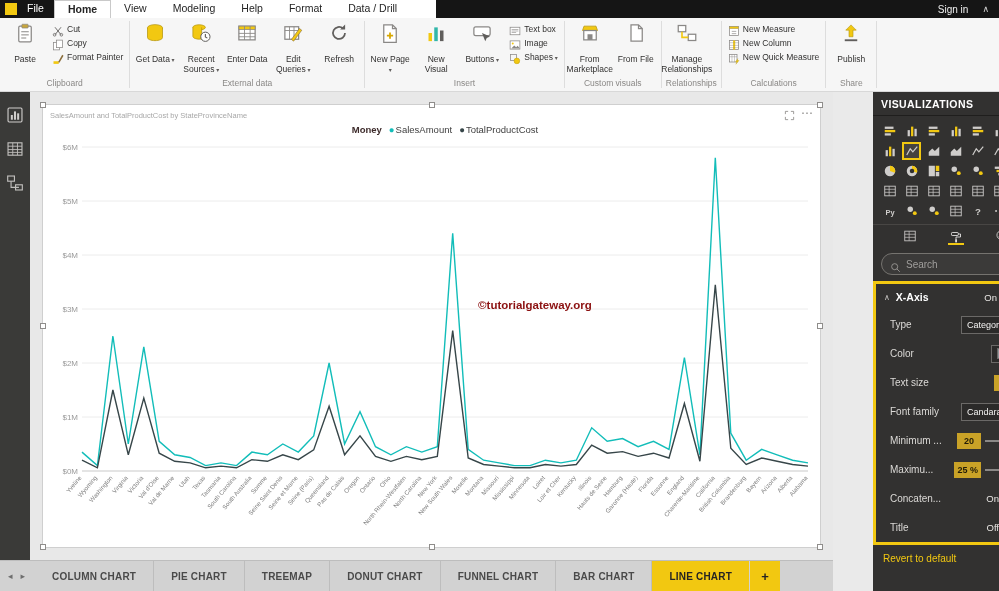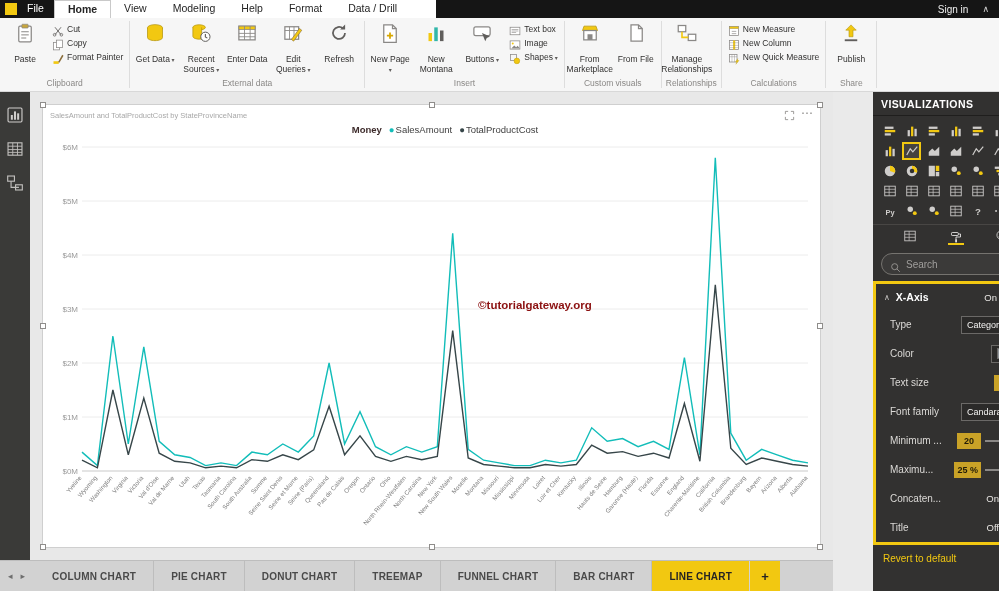--- a/index.html
+++ b/index.html
@@ -213,21 +213,21 @@
                 <path d="M5.5 10h5M8 7.5v5" stroke="#d8a800" stroke-width="1.4"></path>
               </svg></span>
             <span class="rlbl">New Page<span class="caret"> ▾</span></span>
           </div>
           <div class="rbtn-lg">
             <span class="ric"><svg viewBox="0 0 16 16" width="100%" height="100%">
                 <rect x="2" y="8" width="2.8" height="6.5" fill="#F2C811"></rect>
                 <rect x="6.6" y="3.5" width="2.8" height="11" fill="#31b6a9"></rect>
                 <rect x="11.2" y="6" width="2.8" height="8.5" fill="#605e5c"></rect>
               </svg></span>
-            <span class="rlbl">New Montana</span>
+            <span class="rlbl">New Visual</span>
           </div>
           <div class="rbtn-lg">
             <span class="ric"><svg viewBox="0 0 16 16" width="100%" height="100%">
                 <rect x="1.5" y="3" width="13" height="7" rx="1.5" fill="#fff" stroke="#8a8886"></rect>
                 <path d="M8 8l2.6 6.5 1.2-2.6 2.6-1.2z" fill="#605e5c"></path>
               </svg></span>
             <span class="rlbl">Buttons<span class="caret"> ▾</span></span>
           </div>
           <div class="rcol">
             <div class="rbtn-sm">
@@ -786,22 +786,22 @@
   </div>
 
   <div class="bottombar">
     <div class="nav-arrows">
       <span>◂</span>
       <span>▸</span>
     </div>
     <div id="page-tabs" style="display:flex; align-items:stretch;">
         <span class="ptab">COLUMN CHART</span>
         <span class="ptab">PIE CHART</span>
+        <span class="ptab">TREEMAP</span>
         <span class="ptab">DONUT CHART</span>
-        <span class="ptab">TREEMAP</span>
         <span class="ptab">FUNNEL CHART</span>
         <span class="ptab">BAR CHART</span>
         <span class="ptab active">LINE CHART</span>
         <span class="addtab">+</span>
       </div>
   </div>
 
 </div>
 
 </body></html>

